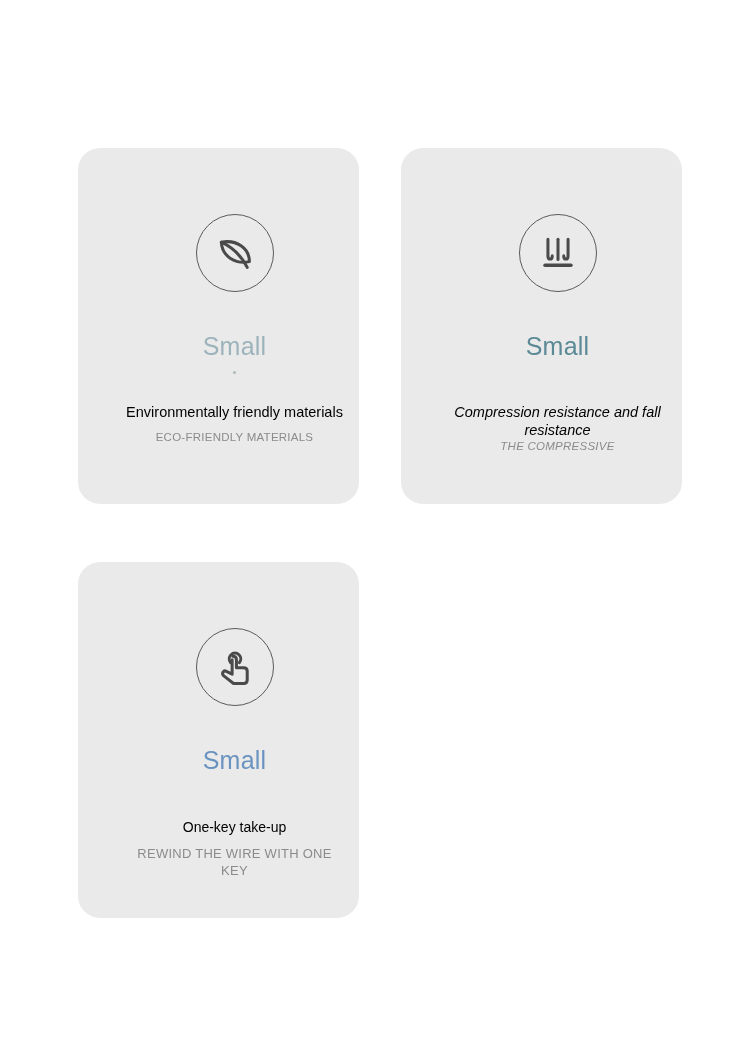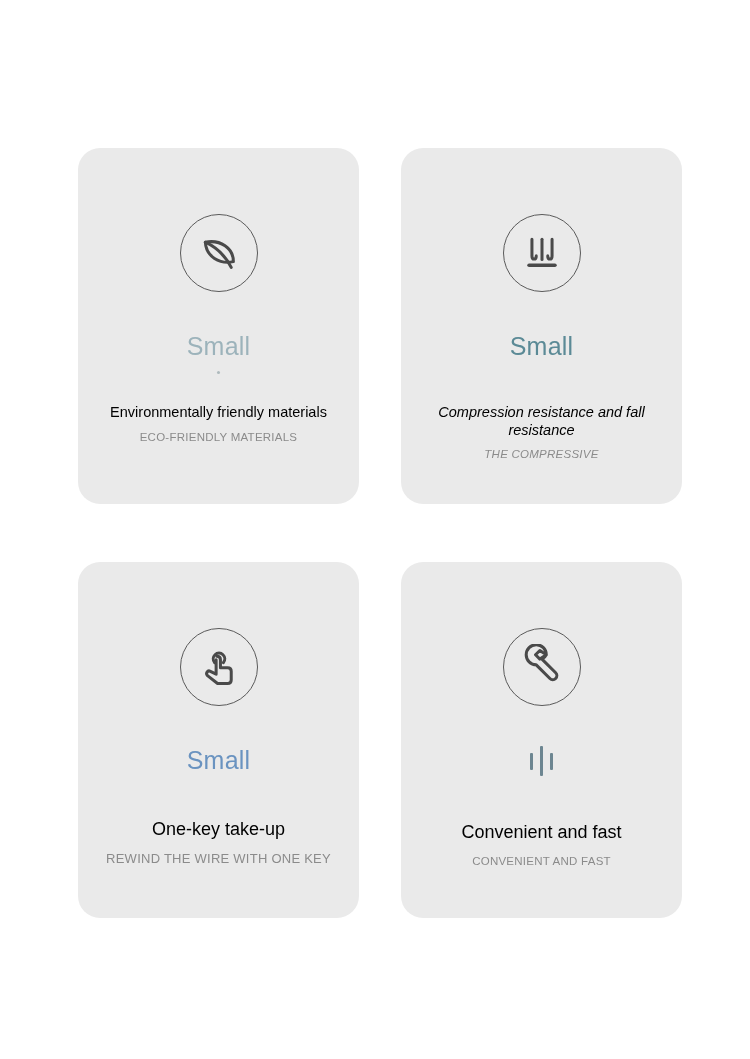--- a/index.html
+++ b/index.html
@@ -37,20 +37,21 @@
 
   .feature-card {
     position: relative;
     background: #eaeaea;
     border-radius: 22px;
     display: flex;
     flex-direction: column;
     align-items: center;
     box-sizing: border-box;
     overflow: hidden;
+    padding-left: 32px;
   }
 
   
   .icon-circle {
     width: 78px;
     height: 78px;
     border-radius: 50%;
     border: 1px solid #5a5a5a;
     display: flex;
     align-items: center;
@@ -136,26 +137,26 @@
   .card-1 .word-mark   { margin-top: 42px; }
   .card-1 .word-dot    { margin-top: 12px; }
   .card-1 .caption-block { margin-top: 30px; }
   .card-1 .caption-title { font-size: 14.5px; }
   .card-1 .caption-sub   { font-size: 11.5px; margin-top: 8px; }
 
   .card-2 .icon-circle { margin-top: 66px; }
   .card-2 .word-mark   { margin-top: 42px; }
   .card-2 .caption-block { margin-top: 45px; font-style: italic; }
   .card-2 .caption-title { font-size: 14.5px; }
-  .card-2 .caption-sub   { font-size: 11.5px; margin-top: 8px; }
+  .card-2 .caption-sub   { font-size: 11.5px; }
 
   .card-3 .icon-circle { margin-top: 66px; }
   .card-3 .word-mark   { margin-top: 42px; }
   .card-3 .caption-block { margin-top: 46px; }
-  .card-3 .caption-title { font-size: 18px; }
+  .card-3 .caption-title { font-size: 14px; }
   .card-3 .caption-sub   { font-size: 13px; margin-top: 10px; }
 
   .card-4 .icon-circle { margin-top: 66px; }
   .card-4 .bars-glyph  { margin-top: 40px; }
   .card-4 .caption-block { margin-top: 46px; }
   .card-4 .caption-title { font-size: 18px; }
   .card-4 .caption-sub   { font-size: 11.5px; margin-top: 10px; }
 </style>
 </head>
 <body>
@@ -201,31 +202,15 @@
           <path class="stroke" d="M28 22 L28 42 L20 38 C16 36 13 41 16 44 L30 55 L44 55 C47 55 49 53 49 50 L49 38 C49 35 47 33 44 33 L34 33 L34 22 C34 19 32 17 29 17"></path>
         </svg>
       </div>
       <div class="word-mark blue">Small</div>
       <div class="caption-block">
         <div class="caption-title">One-key take-up</div>
         <div class="caption-sub">REWIND THE WIRE WITH ONE KEY</div>
       </div>
     </div>
 
-    <div class="feature-card card-4">
-      <div class="icon-circle">
-        <svg width="46" height="46" viewBox="0 0 64 64" aria-hidden="true">
-          <path class="stroke" d="M38 15 A14 14 0 1 0 24 29 L25 30 L43 48 A5.5 5.5 0 0 0 51 40 L33 22 L32 21 A14 14 0 0 0 38 15 L29 21 L23 15 L29 9 Z"></path>
-        </svg>
-      </div>
-      <div class="bars-glyph">
-        <i></i>
-        <i></i>
-        <i></i>
-      </div>
-      <div class="caption-block">
-        <div class="caption-title">Convenient and fast</div>
-        <div class="caption-sub">CONVENIENT AND FAST</div>
-      </div>
-    </div>
 
   </div>
 </div>
 
 </body></html>

